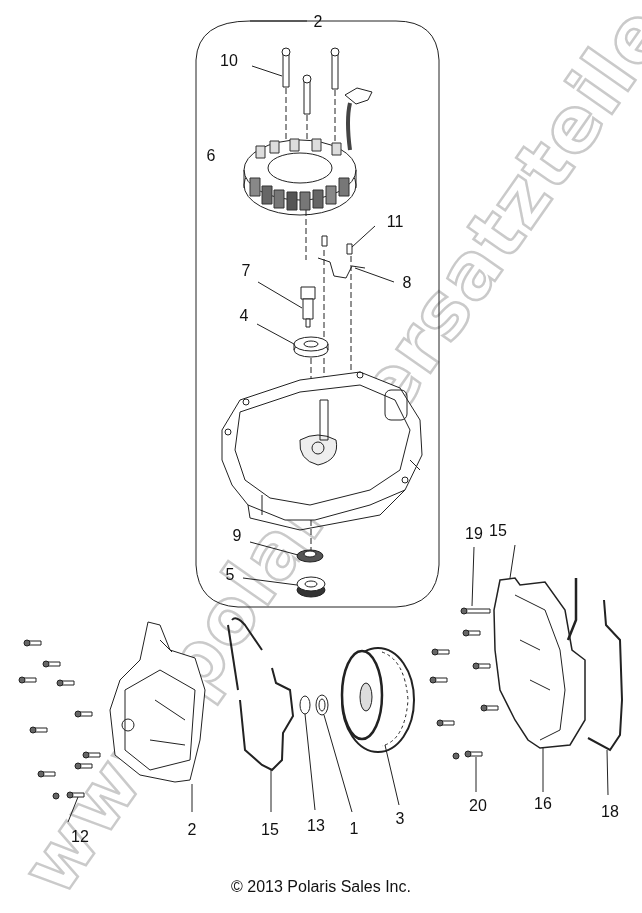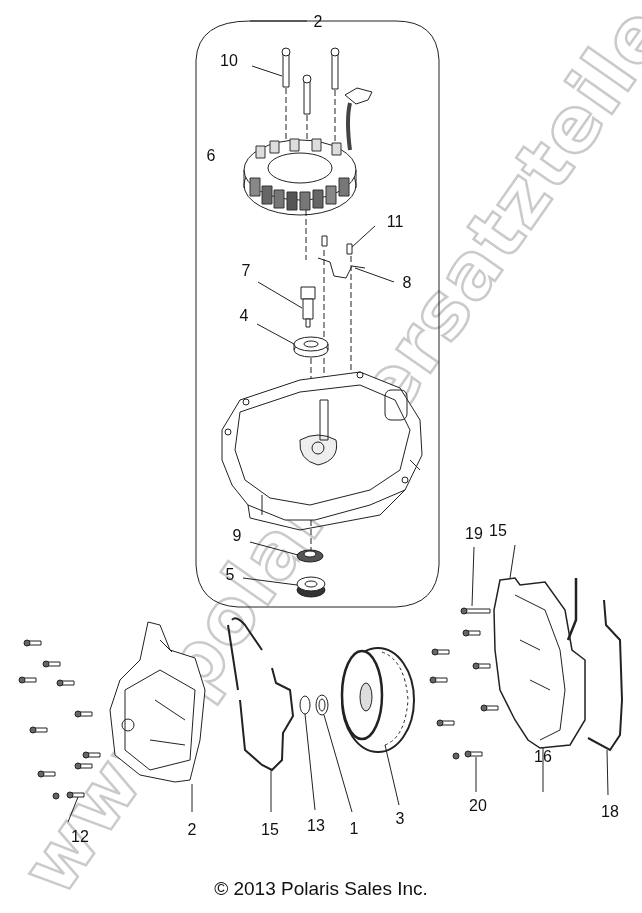--- a/index.html
+++ b/index.html
@@ -1,20 +1,20 @@
 <!DOCTYPE html>
 <html><head>
 <meta charset="utf-8">
 <style>
   html, body { margin: 0; padding: 0; background: #ffffff; }
   body { width: 642px; height: 913px; position: relative; overflow: hidden; font-family: "Liberation Sans", sans-serif; }
   #diagram { position: absolute; left: 0; top: 0; width: 642px; height: 913px; }
   .callout { position: absolute; font-family: "Liberation Sans", sans-serif; font-size: 16px; color: #111; line-height: 1; transform: translate(-50%, -50%); white-space: nowrap; }
   .watermark { position: absolute; font-family: "DejaVu Sans", sans-serif; font-weight: bold; font-size: 76px; color: #ffffff; -webkit-text-stroke: 2.5px #c8c8c8; letter-spacing: 2px; white-space: nowrap; transform-origin: left center; left: 40px; top: 840px; transform: rotate(-55deg); opacity: 0.95; }
-  .copyright { position: absolute; left: 0; width: 642px; top: 878px; text-align: center; font-size: 19px; color: #111; }
+  .copyright { position: absolute; left: 0; width: 642px; top: 878px; text-align: center; font-size: 16px; color: #111; }
   svg * { vector-effect: non-scaling-stroke; }
 </style>
 </head>
 <body>
 
 <div id="diagram">
   <div class="watermark">www.polaris-ersatzteile.de</div>
 
   <svg width="642" height="913" viewBox="0 0 642 913" style="position:absolute;left:0;top:0">
     <g fill="none" stroke="#222" stroke-width="1">
@@ -255,17 +255,17 @@
   <div class="callout" style="left:230px;top:575px">5</div>
   <div class="callout" style="left:474px;top:534px">19</div>
   <div class="callout" style="left:498px;top:531px">15</div>
   <div class="callout" style="left:80px;top:837px">12</div>
   <div class="callout" style="left:192px;top:830px">2</div>
   <div class="callout" style="left:270px;top:830px">15</div>
   <div class="callout" style="left:316px;top:826px">13</div>
   <div class="callout" style="left:354px;top:829px">1</div>
   <div class="callout" style="left:400px;top:819px">3</div>
   <div class="callout" style="left:478px;top:806px">20</div>
-  <div class="callout" style="left:543px;top:757px">16</div>
+  <div class="callout" style="left:543px;top:804px">16</div>
   <div class="callout" style="left:610px;top:812px">18</div>
 
   <div class="copyright">© 2013 Polaris Sales Inc.</div>
 </div>
 
 </body></html>

